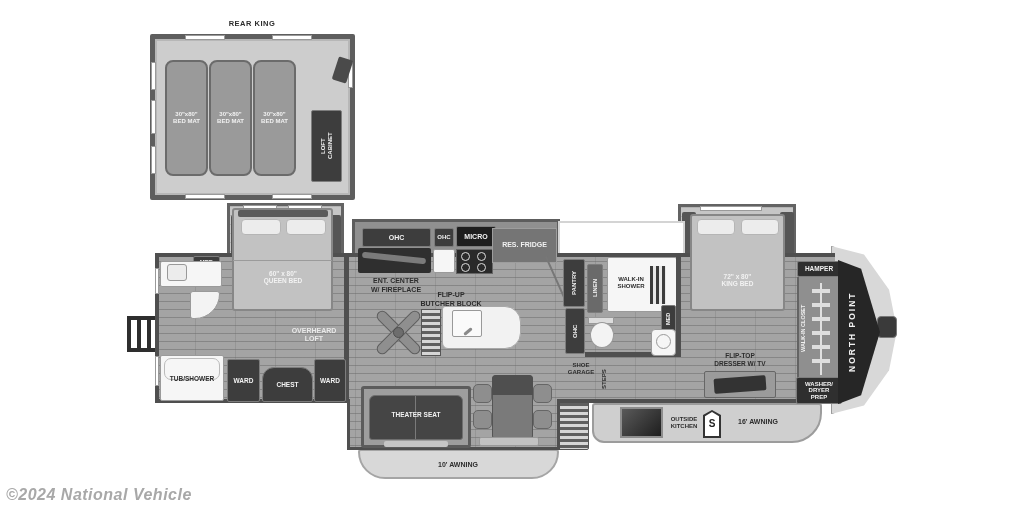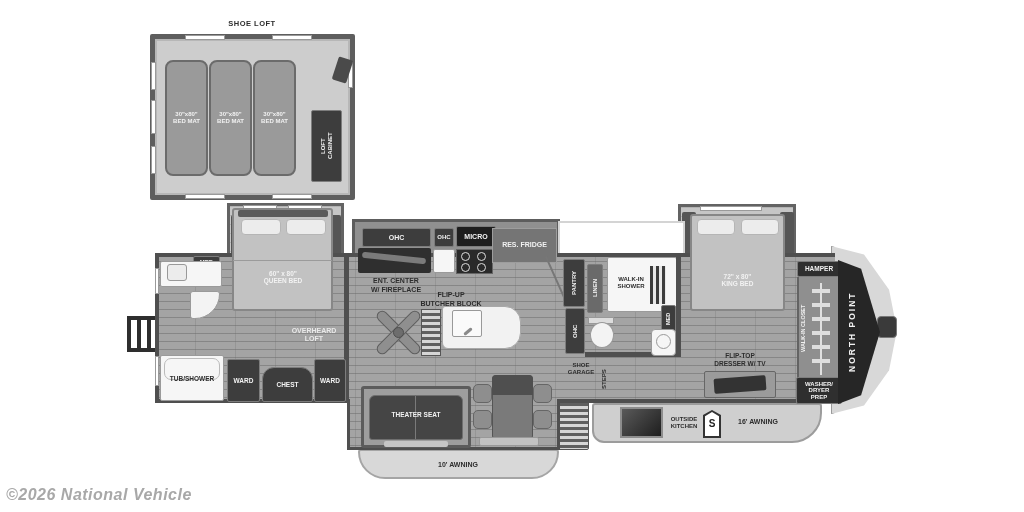--- a/index.html
+++ b/index.html
@@ -22,21 +22,21 @@
   .sfloor{background-color:#c6c6c6;
     background-image:repeating-linear-gradient(180deg,rgba(140,140,140,.35) 0 1px,transparent 1px 9px);}
   .stripes{background:repeating-linear-gradient(180deg,#d6d6d6 0 3px,#5f5f5f 3px 6px);border:1px solid #555;}
   .watermark{color:#a8a8a8;font-weight:700;font-style:italic;font-size:16px;letter-spacing:.5px;}
 </style>
 </head>
 <body>
 
 <div class="a" style="left:0;top:0;width:1024px;height:512px;">
 
-  <div class="a lbl" style="left:214px;top:18px;width:76px;height:12px;font-size:7.5px;letter-spacing:.5px;">SHOE LOFT</div>
+  <div class="a lbl" style="left:214px;top:18px;width:76px;height:12px;font-size:7.5px;letter-spacing:.5px;">REAR KING</div>
 
   <div class="a" style="left:150px;top:34px;width:205px;height:166px;background:#cdcdcd;border:5px solid #5e5e5e;
               box-shadow:inset 0 0 0 2px #b7b7b7;border-radius:2px;"></div>
 
   <div class="a win" style="left:185px;top:35px;width:40px;height:5px;"></div>
   <div class="a win" style="left:272px;top:35px;width:40px;height:5px;"></div>
   <div class="a win" style="left:185px;top:194px;width:40px;height:5px;"></div>
   <div class="a win" style="left:272px;top:194px;width:40px;height:5px;"></div>
   <div class="a win" style="left:151px;top:62px;width:5px;height:28px;"></div>
   <div class="a win" style="left:151px;top:100px;width:5px;height:34px;"></div>
@@ -207,14 +207,14 @@
   <div class="a" style="left:820px;top:283px;width:2px;height:92px;background:#e0e0e0;"></div>
   <div class="a" style="left:812px;top:289px;width:18px;height:82px;
               background:repeating-linear-gradient(180deg,#dedede 0 4px,transparent 4px 14px);"></div>
   <div class="a dk" style="left:796px;top:377px;width:46px;height:27px;font-size:6px;background:#2f2f2f;line-height:1.05;">WASHER/
 DRYER
 PREP</div>
   <div class="a" style="left:838px;top:260px;width:42px;height:144px;background:#262626;
               clip-path:polygon(0 0,55% 6%,100% 50%,55% 94%,0 100%);"></div>
   <div class="a wlbl vt" style="left:842px;top:272px;width:22px;height:120px;font-size:8.5px;letter-spacing:2px;">NORTH POINT</div>
 
-  <div class="a watermark" style="left:6px;top:486px;width:300px;height:20px;">©2026 National Vehicle</div>
+  <div class="a watermark" style="left:6px;top:486px;width:300px;height:20px;">©2024 National Vehicle</div>
 </div>
 
 </body></html>

